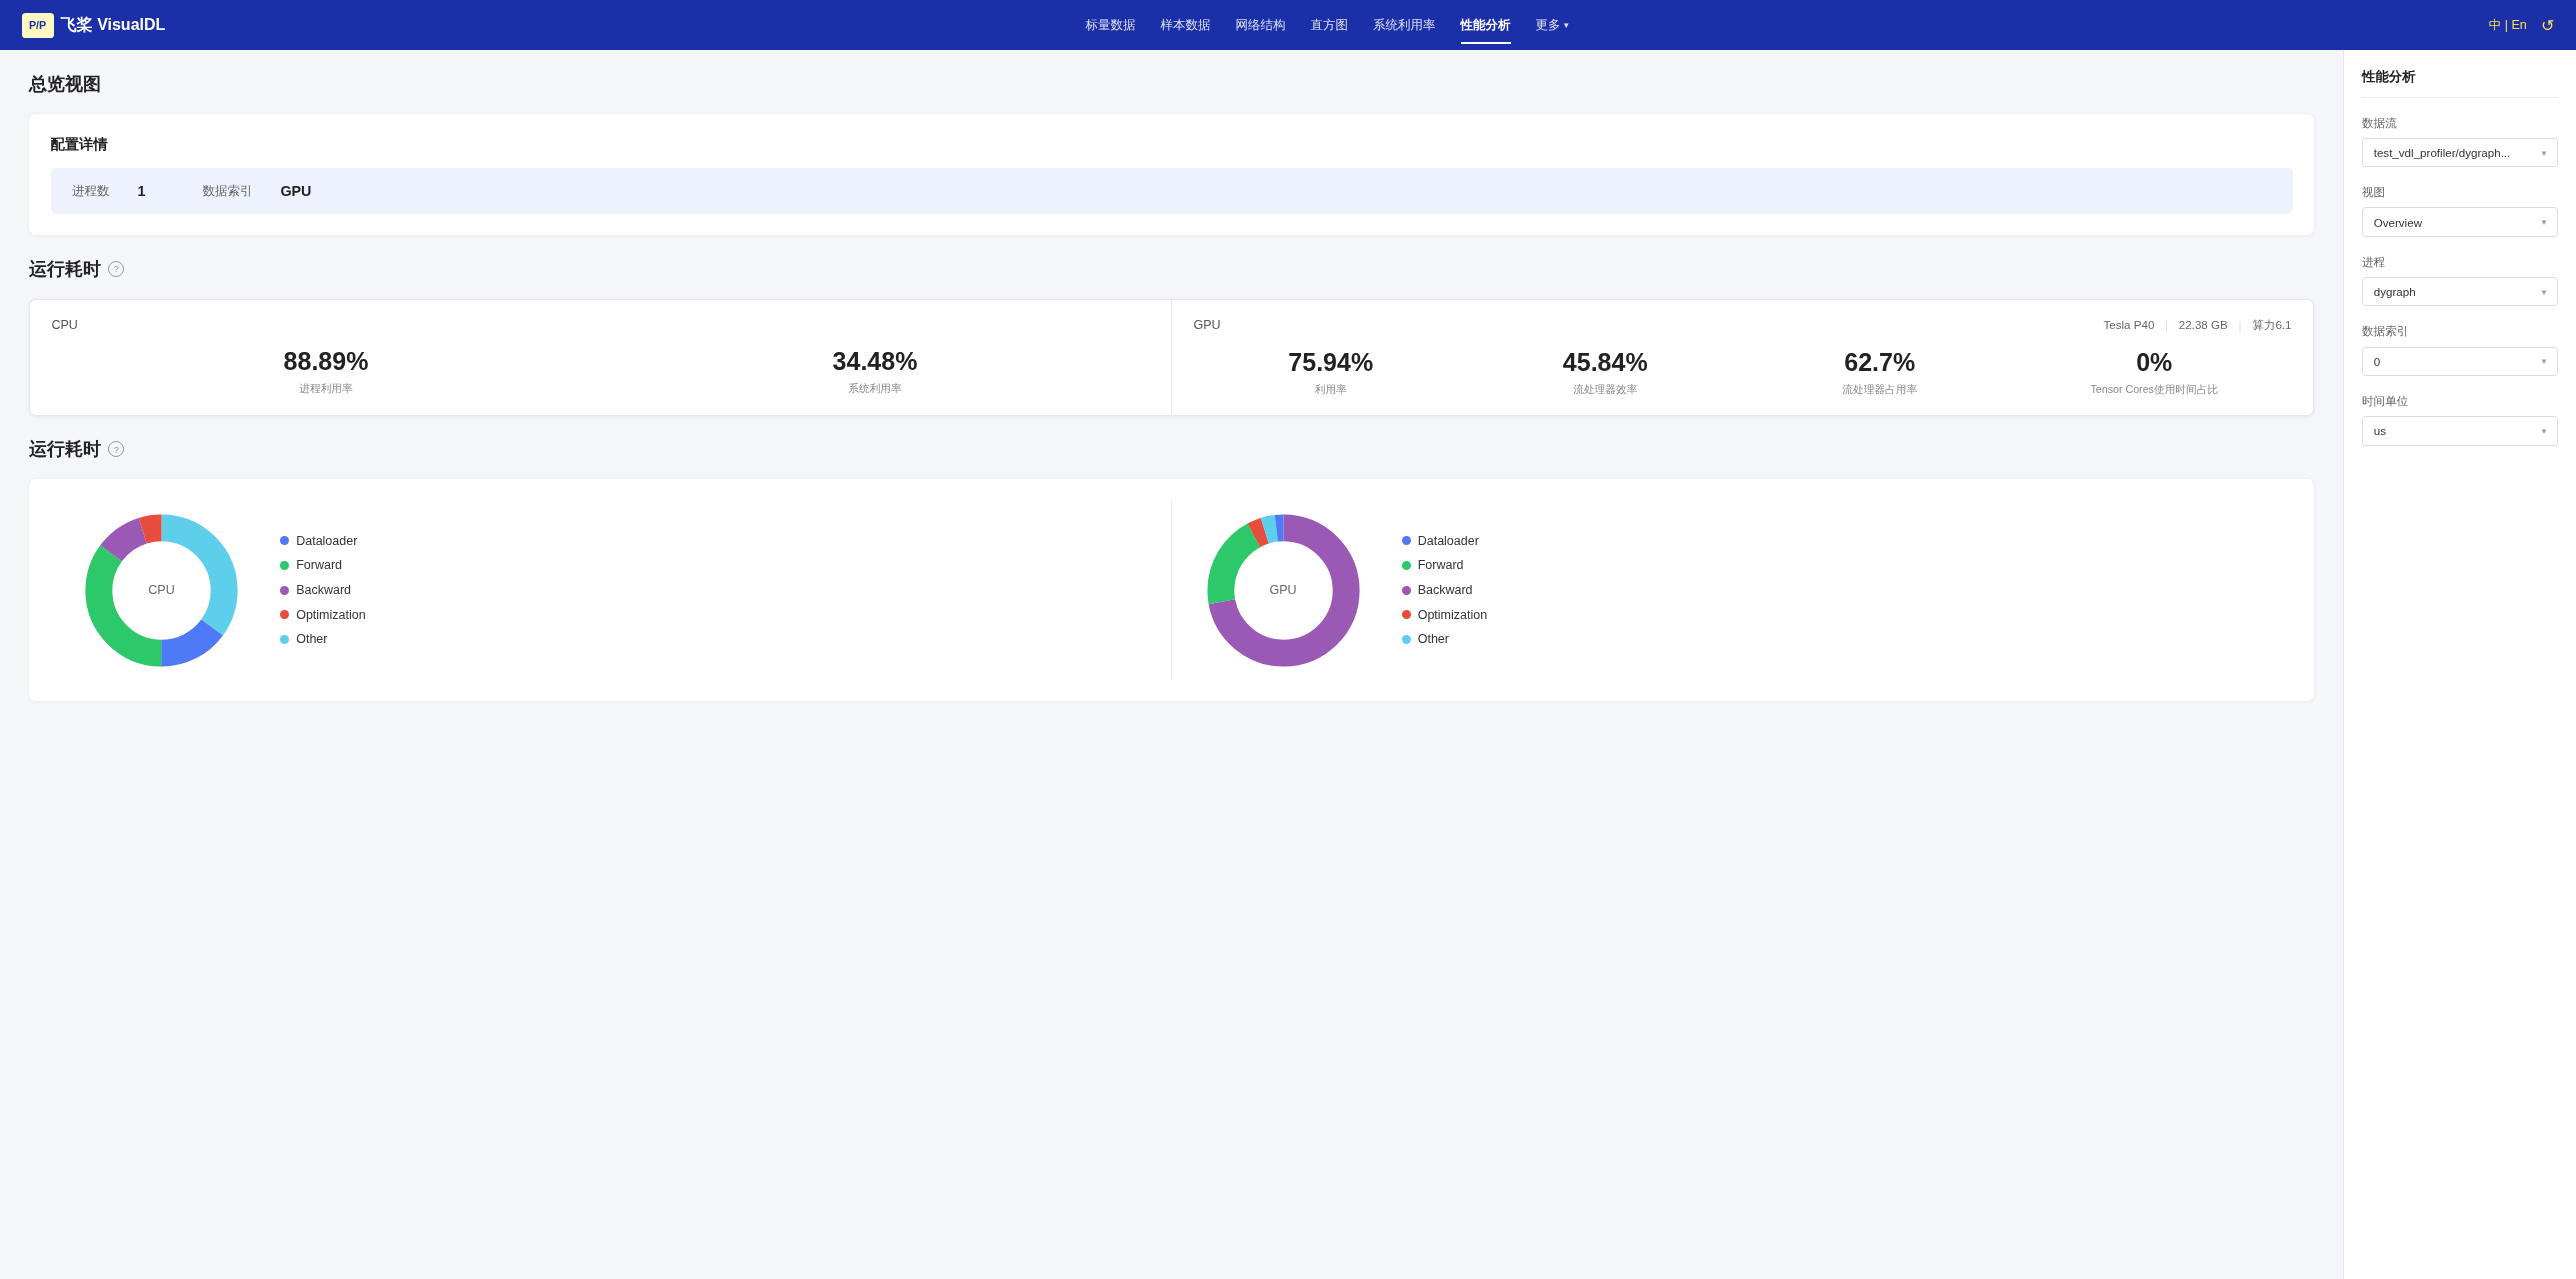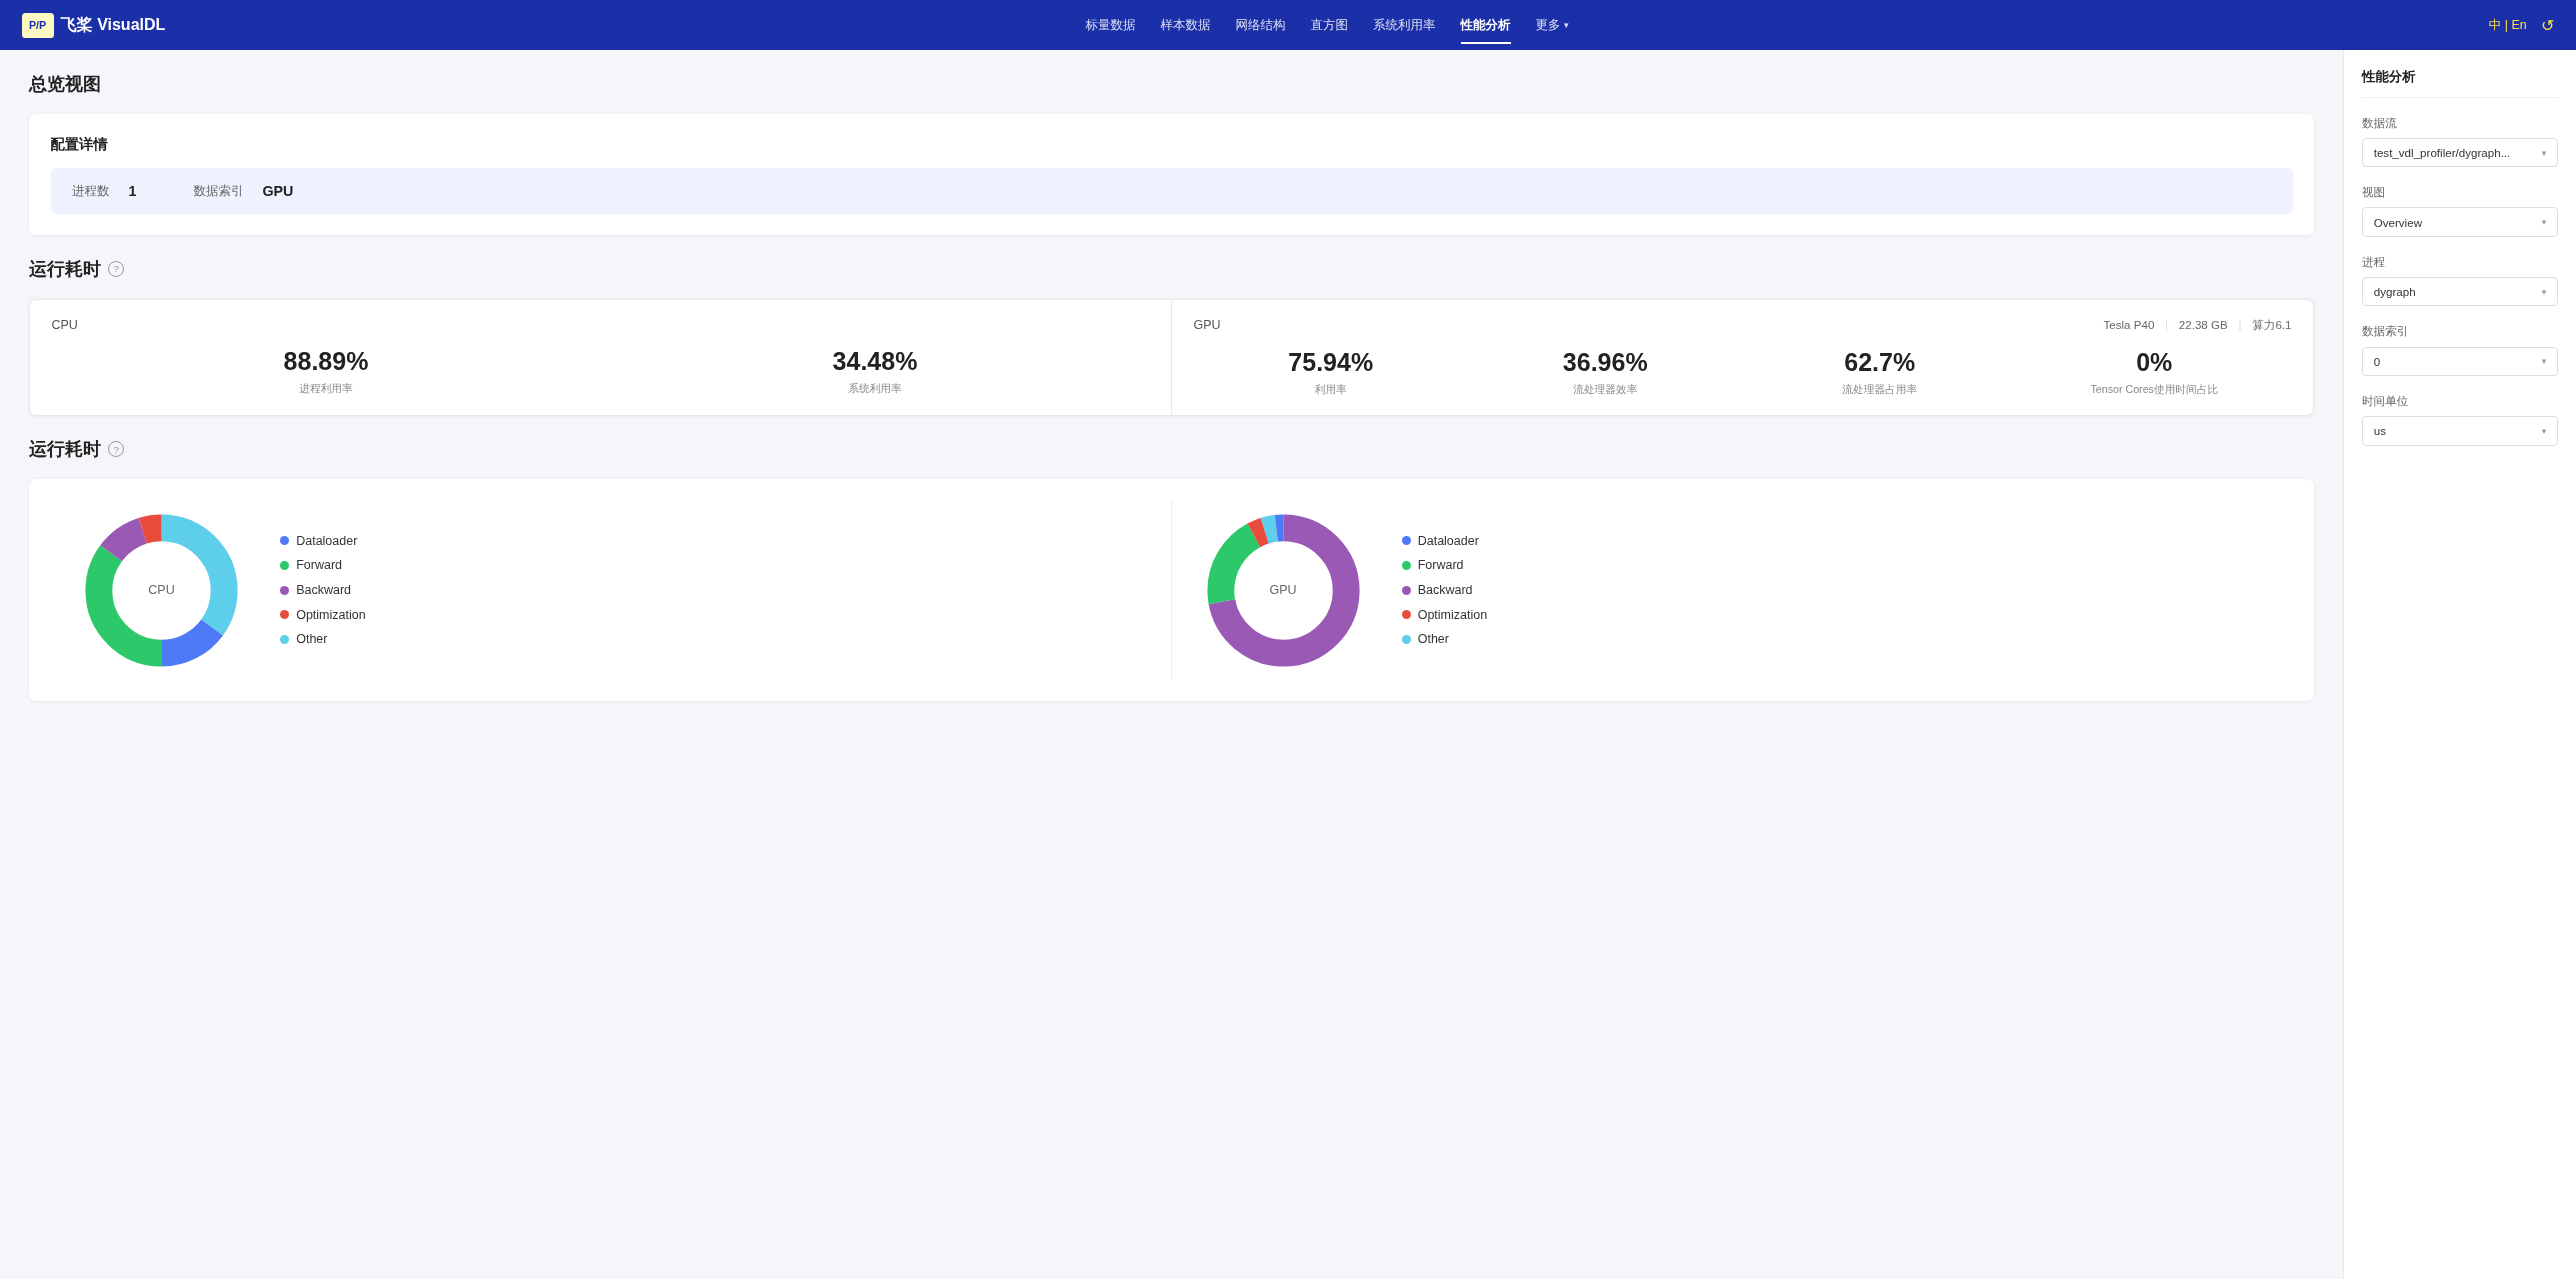--- a/index.html
+++ b/index.html
@@ -126,21 +126,21 @@
       display: flex;
       background: #eef2ff;
       border-radius: 5.4px;
       padding: 14.3px 21.5px;
       gap: 57px;
       align-items: center;
     }
     .config-item {
       display: flex;
       align-items: center;
-      gap: 19px;
+      gap: 28px;
     }
     .config-label {
       font-size: 12.5px;
       color: #666;
     }
     .config-value {
       font-size: 14.3px;
       font-weight: 600;
       color: #222;
     }
@@ -416,21 +416,21 @@
                 <span style="color:#ddd;">|</span>
                 <span>算力6.1</span>
               </div>
             </div>
             <div class="metrics-row">
               <div class="metric-item">
                 <div class="metric-value">75.94%</div>
                 <div class="metric-label">利用率</div>
               </div>
               <div class="metric-item">
-                <div class="metric-value">36.96%</div>
+                <div class="metric-value">45.84%</div>
                 <div class="metric-label">流处理器效率</div>
               </div>
               <div class="metric-item">
                 <div class="metric-value">62.7%</div>
                 <div class="metric-label">流处理器占用率</div>
               </div>
               <div class="metric-item">
                 <div class="metric-value">0%</div>
                 <div class="metric-label">Tensor Cores使用时间占比</div>
               </div>

